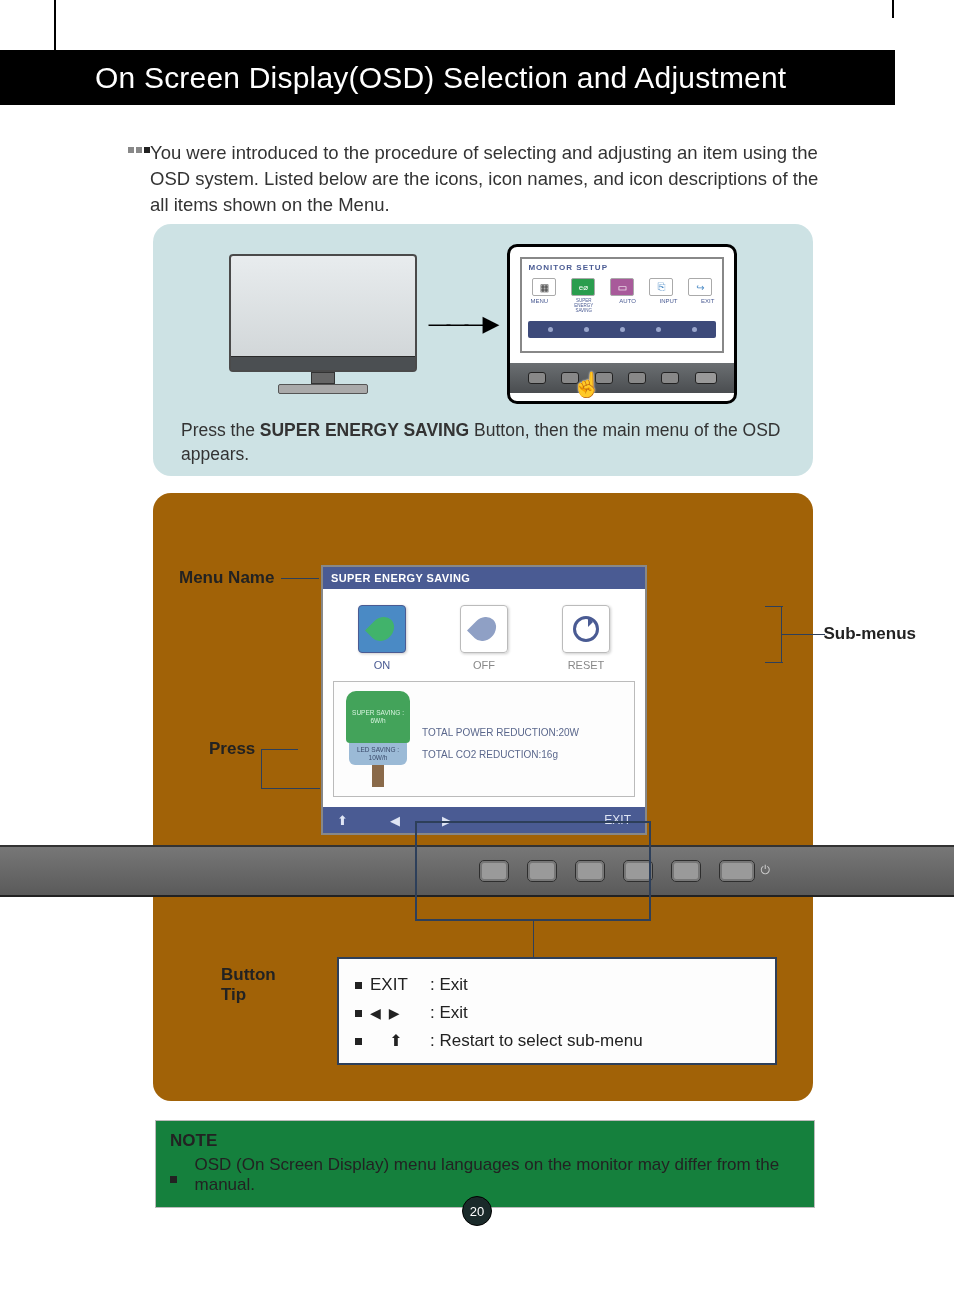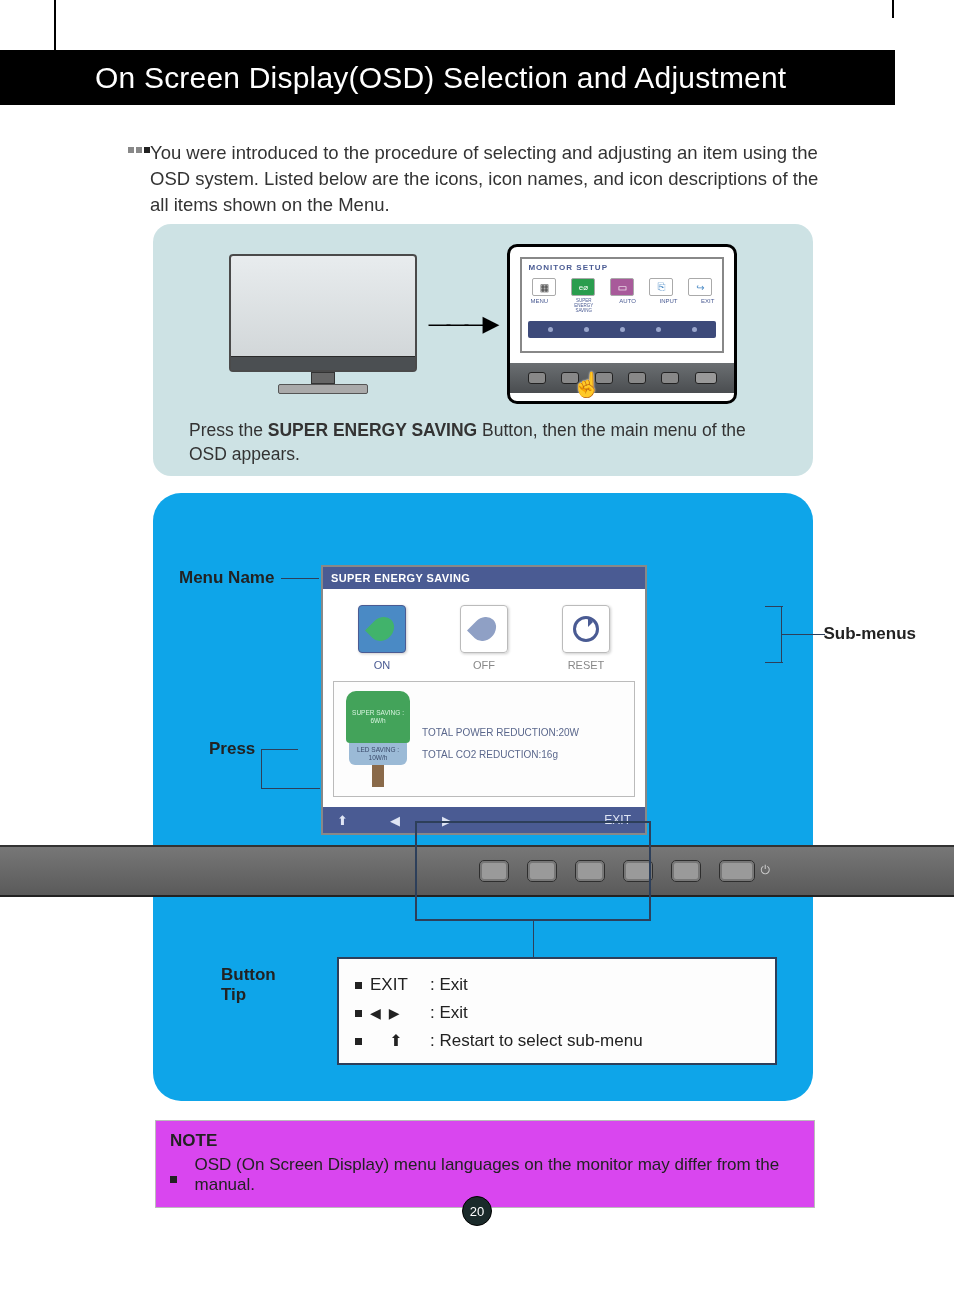--- a/index.html
+++ b/index.html
@@ -118,27 +118,27 @@
   }
   .zoom-bezel .btn {
     width: 18px; height: 12px; background: #888; border: 1px solid #222; border-radius: 3px;
   }
   .zoom-bezel .btn.power { width: 22px; background: #999; position: relative; }
   .zoom-hand {
     position: absolute; bottom: 2px; left: 62px; font-size: 24px; color: #000;
     text-shadow: 0 0 2px #fff;
   }
   .panel1-caption {
-    padding: 14px 28px 0 36px; font-size: 17.5px; line-height: 24px; color: #333;
+    padding: 14px 28px 0 28px; font-size: 17.5px; line-height: 24px; color: #333;
   }
   .panel2 {
     position: absolute;
     top: 493px; left: 153px; width: 660px; height: 608px;
-    background: #0ea5e9;
-    border-radius: 28px;
+    background: #a16207;
+    border-radius: 18px;
   }
   .label-menuname {
     position: absolute; top: 75px; left: 26px;
     font-weight: bold; font-size: 17px; color: #222;
   }
   .label-icons {
     position: absolute; top: 246px; left: 56px;
     font-weight: bold; font-size: 17px; color: #222;
   }
   .label-submenus {
@@ -261,21 +261,21 @@
     padding: 12px 16px; font-size: 17px; line-height: 28px; color: #222;
   }
   .tip-row { display: flex; align-items: center; gap: 8px; }
   .tip-row .sq { width: 7px; height: 7px; background: #222; display: inline-block; }
   .tip-row .key { width: 52px; display: inline-block; }
   .tip-row .arrows { font-size: 14px; letter-spacing: 2px; }
   .tip-row .up { font-size: 16px; }
 
   .note-box {
     position: absolute; top: 1120px; left: 155px; width: 660px;
-    background: #d946ef; padding: 10px 14px 12px 14px;
+    background: #15803d; padding: 10px 14px 12px 14px;
     font-size: 17px; color: #222; border:1px solid #bbb;
   }
   .note-box .t { font-weight: bold; margin-bottom: 4px; }
   .note-box .b { display: flex; gap: 18px; align-items: center; }
   .note-box .sq { width: 7px; height: 7px; background: #222; display: inline-block; margin-top: 8px;}
 
   .page-num {
     position: absolute; top: 1196px; left: 50%; transform: translateX(-50%);
     width: 30px; height: 30px; background: #1a2a2a; border-radius: 50%;
     color: #fff; font-size: 13px; display: flex; align-items: center; justify-content: center;

